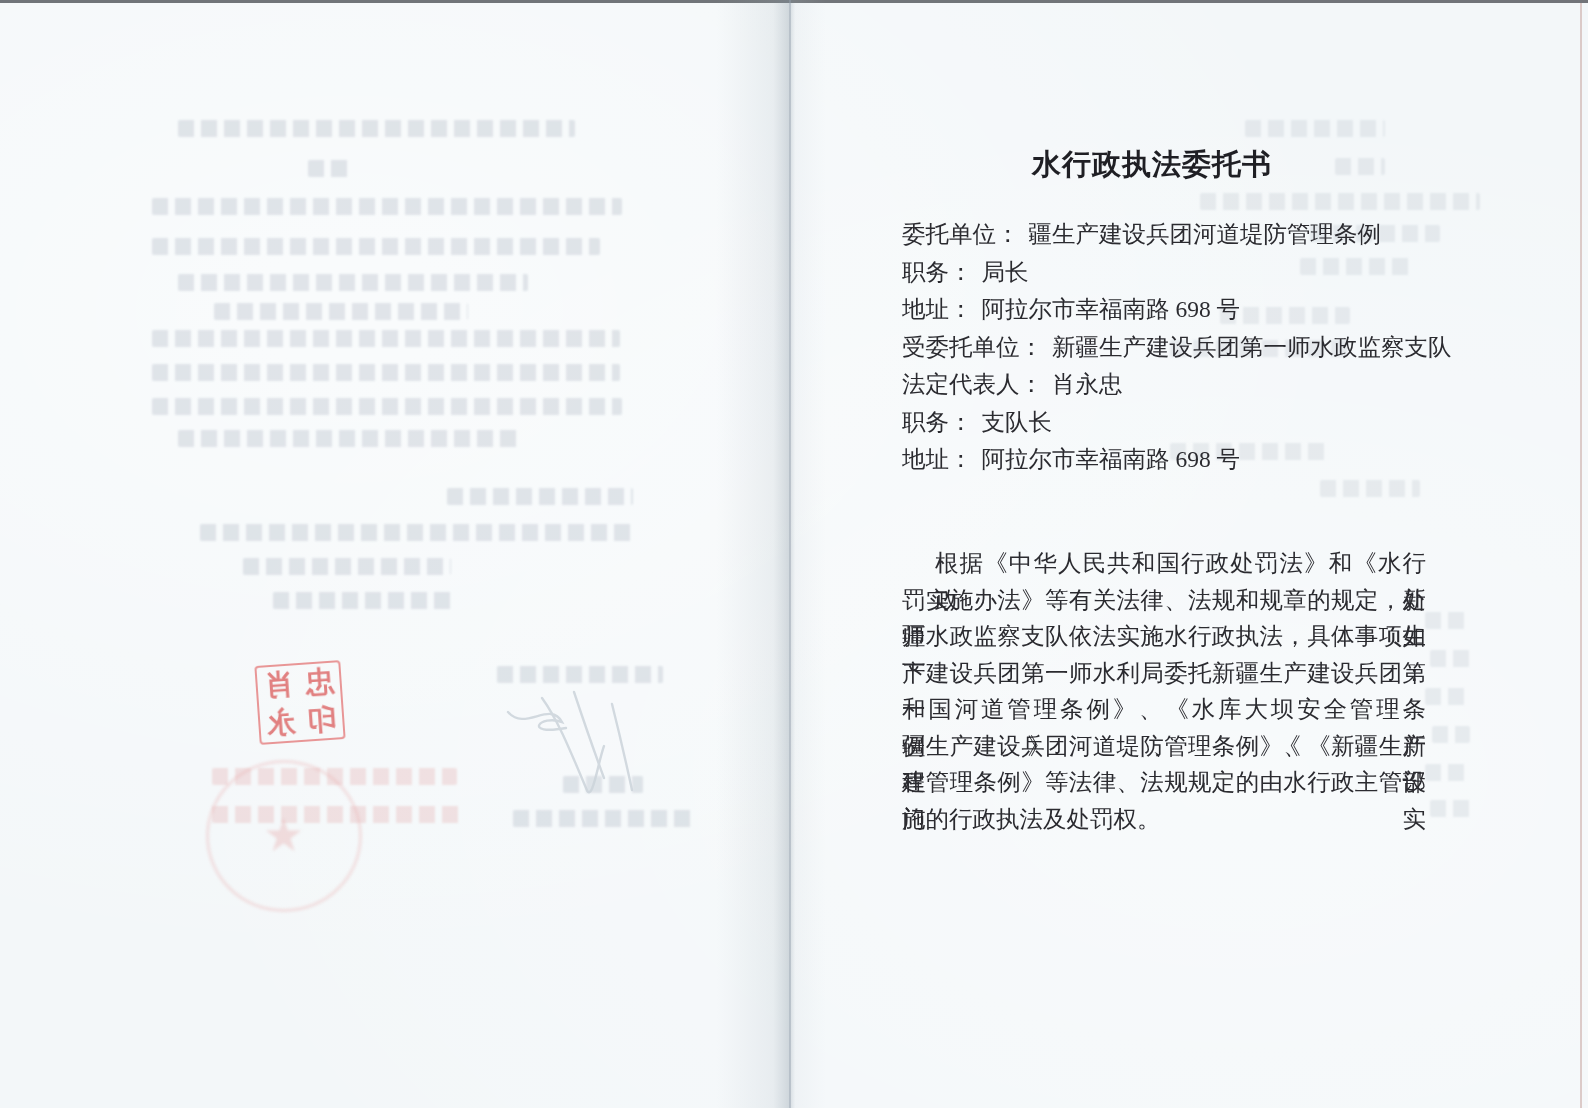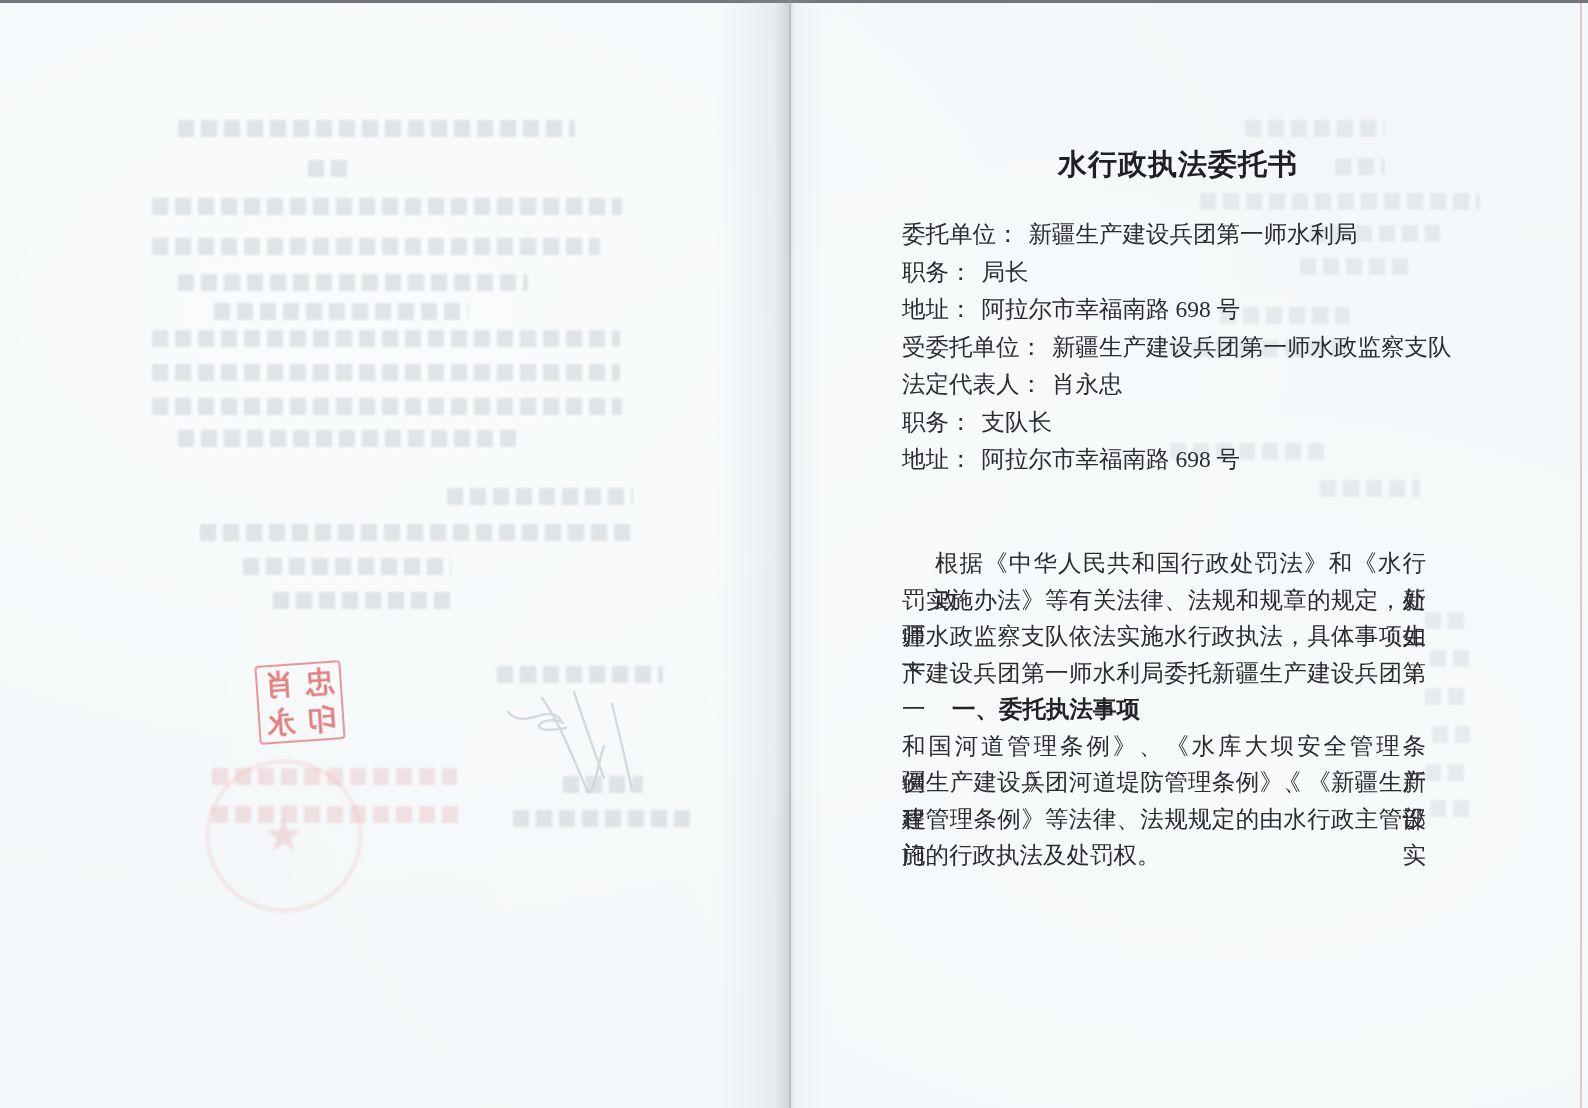--- a/index.html
+++ b/index.html
@@ -49,21 +49,21 @@
     border:3px solid rgba(232,172,172,.32);border-radius:50%;filter:blur(1.6px);
     display:flex;align-items:center;justify-content:center;
   }
   .round-stamp span{font-size:46px;color:rgba(232,172,172,.38);transform:scaleX(-1);line-height:1;}
 
   .sig-svg{position:absolute;left:470px;top:670px;opacity:.85;}
 
   
   .doc-title{
     position:absolute;left:238px;top:145px;width:auto;
-    font-size:29px;font-weight:700;letter-spacing:1px;color:#1f1f24;white-space:nowrap;margin-left:26px;
+    font-size:29px;font-weight:700;letter-spacing:1px;color:#1f1f24;white-space:nowrap;
   }
   .fields{position:absolute;left:108px;top:216px;width:540px;font-size:23.5px;}
   .frow{height:37.5px;line-height:37.5px;white-space:nowrap;}
   .frow .lbl{margin-right:9px;}
   .body-text{position:absolute;left:108px;top:545px;width:524px;font-size:23.5px;}
   .ln{height:36.5px;line-height:36.5px;text-align:justify;text-align-last:justify;}
   .ln.ind1{padding-left:33px;box-sizing:border-box;}
   .ln.ind2{padding-left:38px;box-sizing:border-box;}
   .ln.last{text-align-last:left;}
   .ln.head{
@@ -134,35 +134,34 @@
     <div class="blr" style="left:631px;top:612px;width:45px;"></div>
     <div class="blr" style="left:636px;top:650px;width:40px;"></div>
     <div class="blr" style="left:631px;top:688px;width:45px;"></div>
     <div class="blr" style="left:638px;top:726px;width:38px;"></div>
     <div class="blr" style="left:631px;top:764px;width:45px;"></div>
     <div class="blr" style="left:636px;top:800px;width:40px;"></div>
 
     <div class="doc-title">水行政执法委托书</div>
 
     <div class="fields">
-      <div class="frow"><span class="lbl">委托单位：</span><span>新疆生产建设兵团第一师水利局</span></div>
+      <div class="frow"><span class="lbl">委托单位：</span><span>疆生产建设兵团河道堤防管理条例</span></div>
       <div class="frow"><span class="lbl">职务：</span><span>局长</span></div>
       <div class="frow"><span class="lbl">地址：</span><span>阿拉尔市幸福南路 698 号</span></div>
       <div class="frow"><span class="lbl">受委托单位：</span><span>新疆生产建设兵团第一师水政监察支队</span></div>
       <div class="frow"><span class="lbl">法定代表人：</span><span>肖永忠</span></div>
       <div class="frow"><span class="lbl">职务：</span><span>支队长</span></div>
       <div class="frow"><span class="lbl">地址：</span><span>阿拉尔市幸福南路 698 号</span></div>
     </div>
 
     <div class="body-text">
       <div class="ln ind1">根据《中华人民共和国行政处罚法》和《水行政处</div>
       <div class="ln">罚实施办法》等有关法律、法规和规章的规定，新疆生</div>
       <div class="ln">师水政监察支队依法实施水行政执法，具体事项如下：</div>
       <div class="ln">产建设兵团第一师水利局委托新疆生产建设兵团第一</div>
-      <div class="ln head">一、委托执法事项</div>
       <div class="ln">和国河道管理条例》、《水库大坝安全管理条例》、《新</div>
       <div class="ln">疆生产建设兵团河道堤防管理条例》、《新疆生产建设</div>
       <div class="ln">程管理条例》等法律、法规规定的由水行政主管部门实</div>
       <div class="ln last">施的行政执法及处罚权。</div>
     </div>
   </div>
 
   <div class="fold"></div>
   <div class="fold-line"></div>
   <div class="right-edge"></div>

